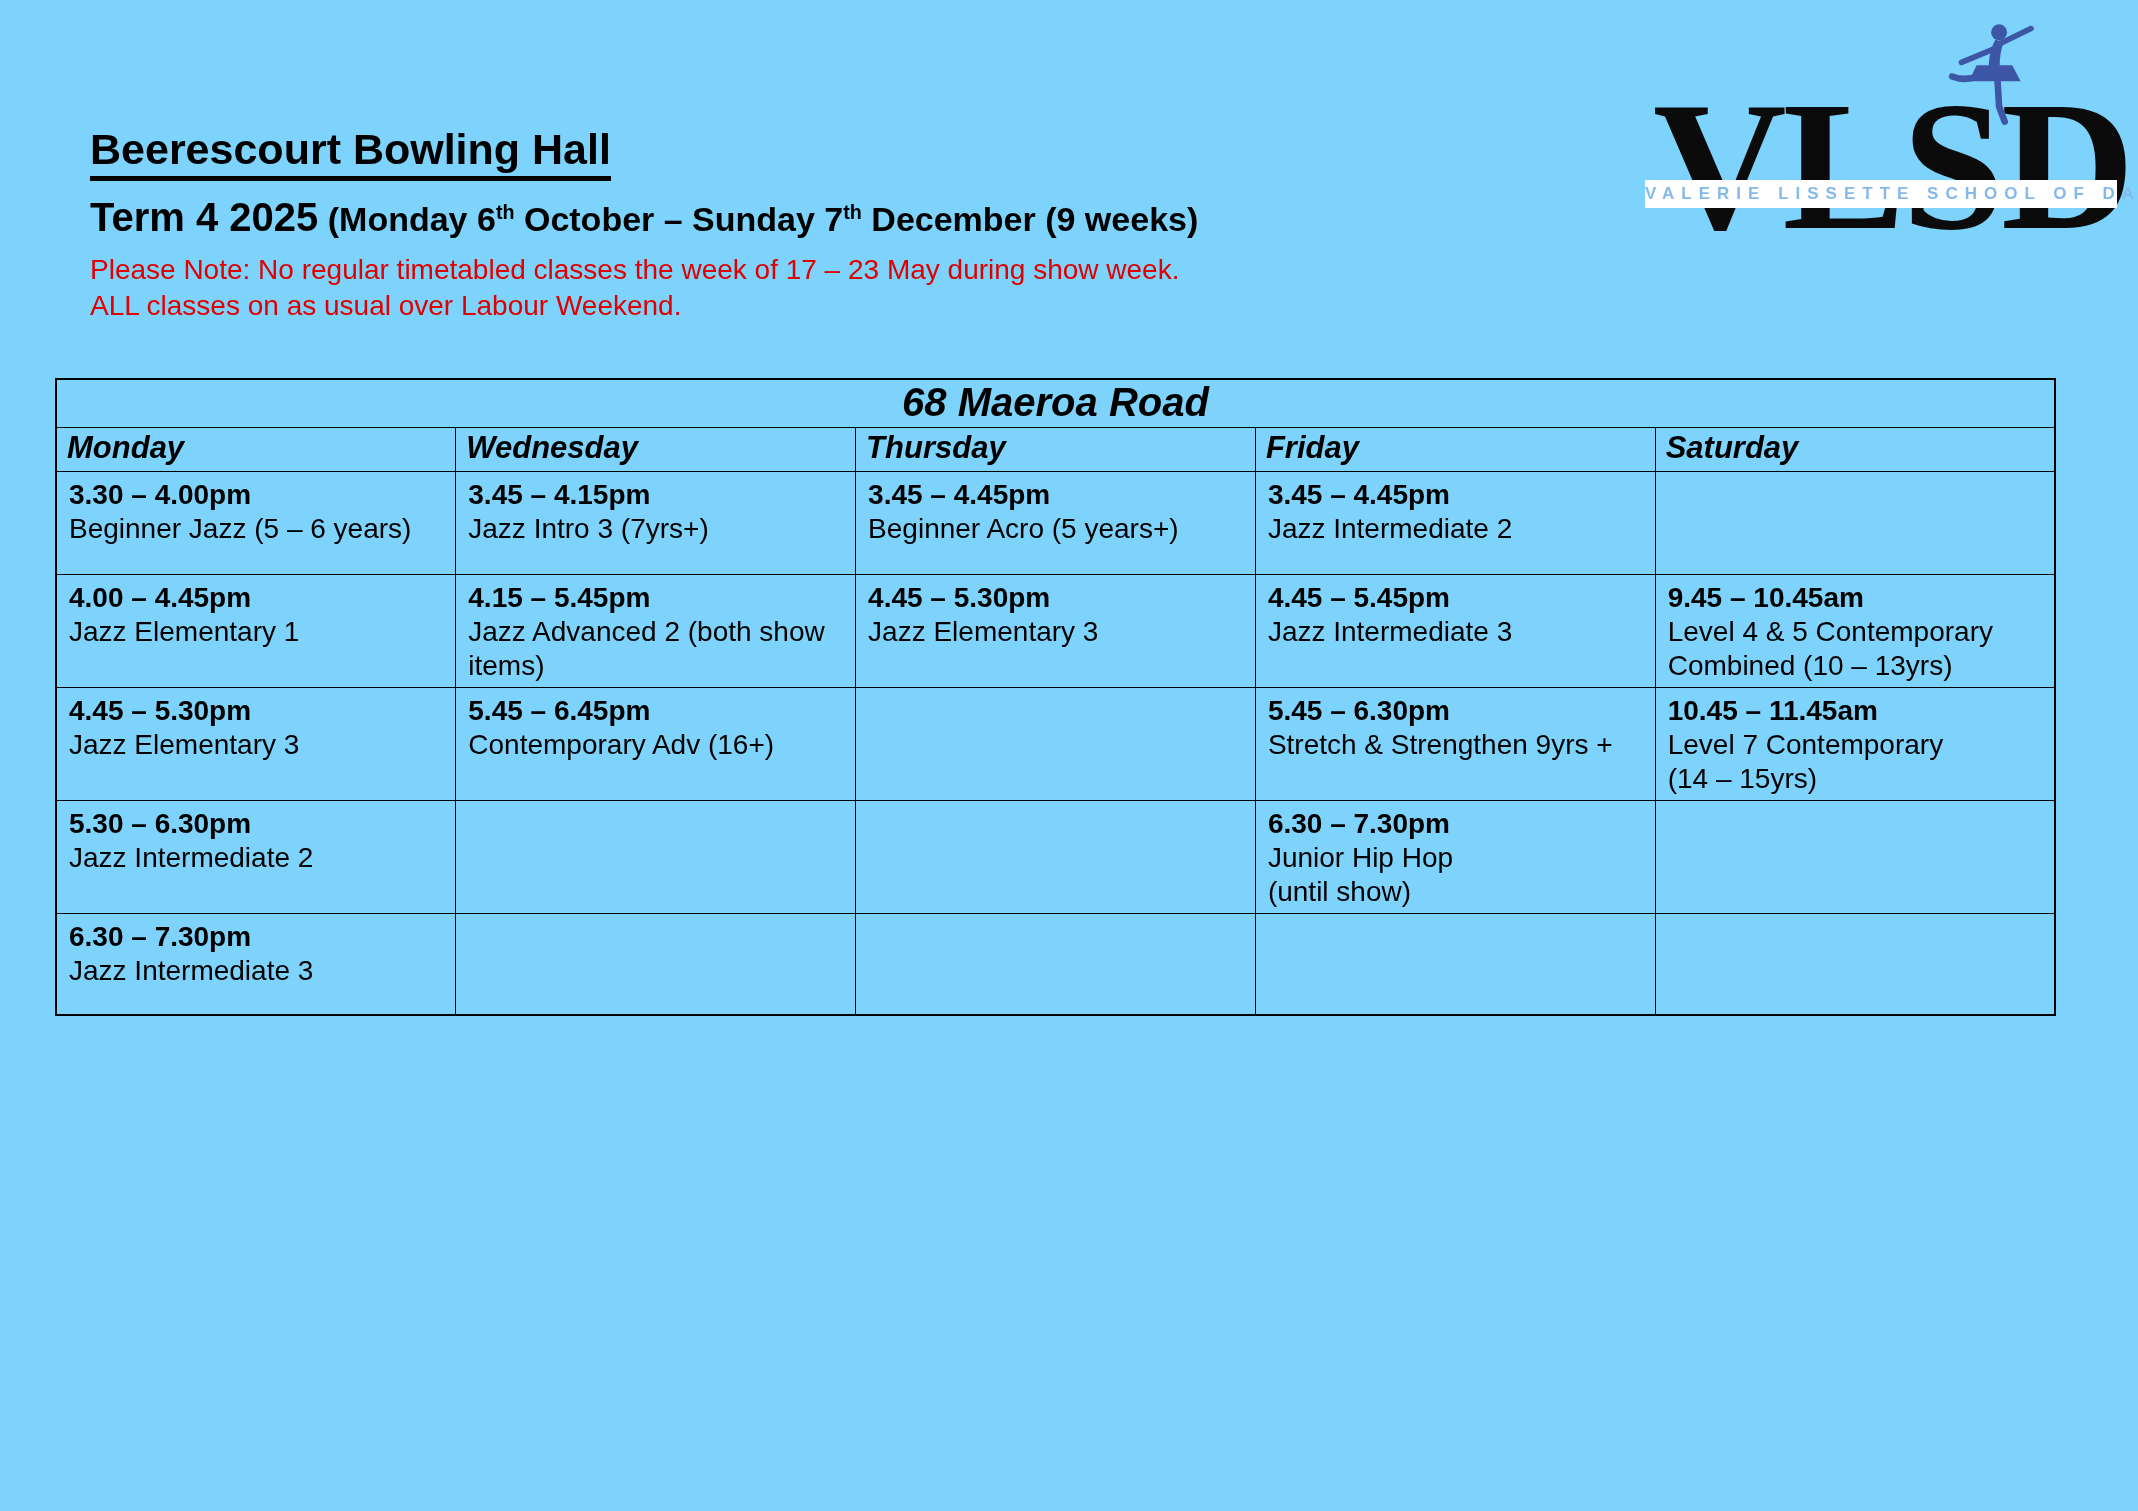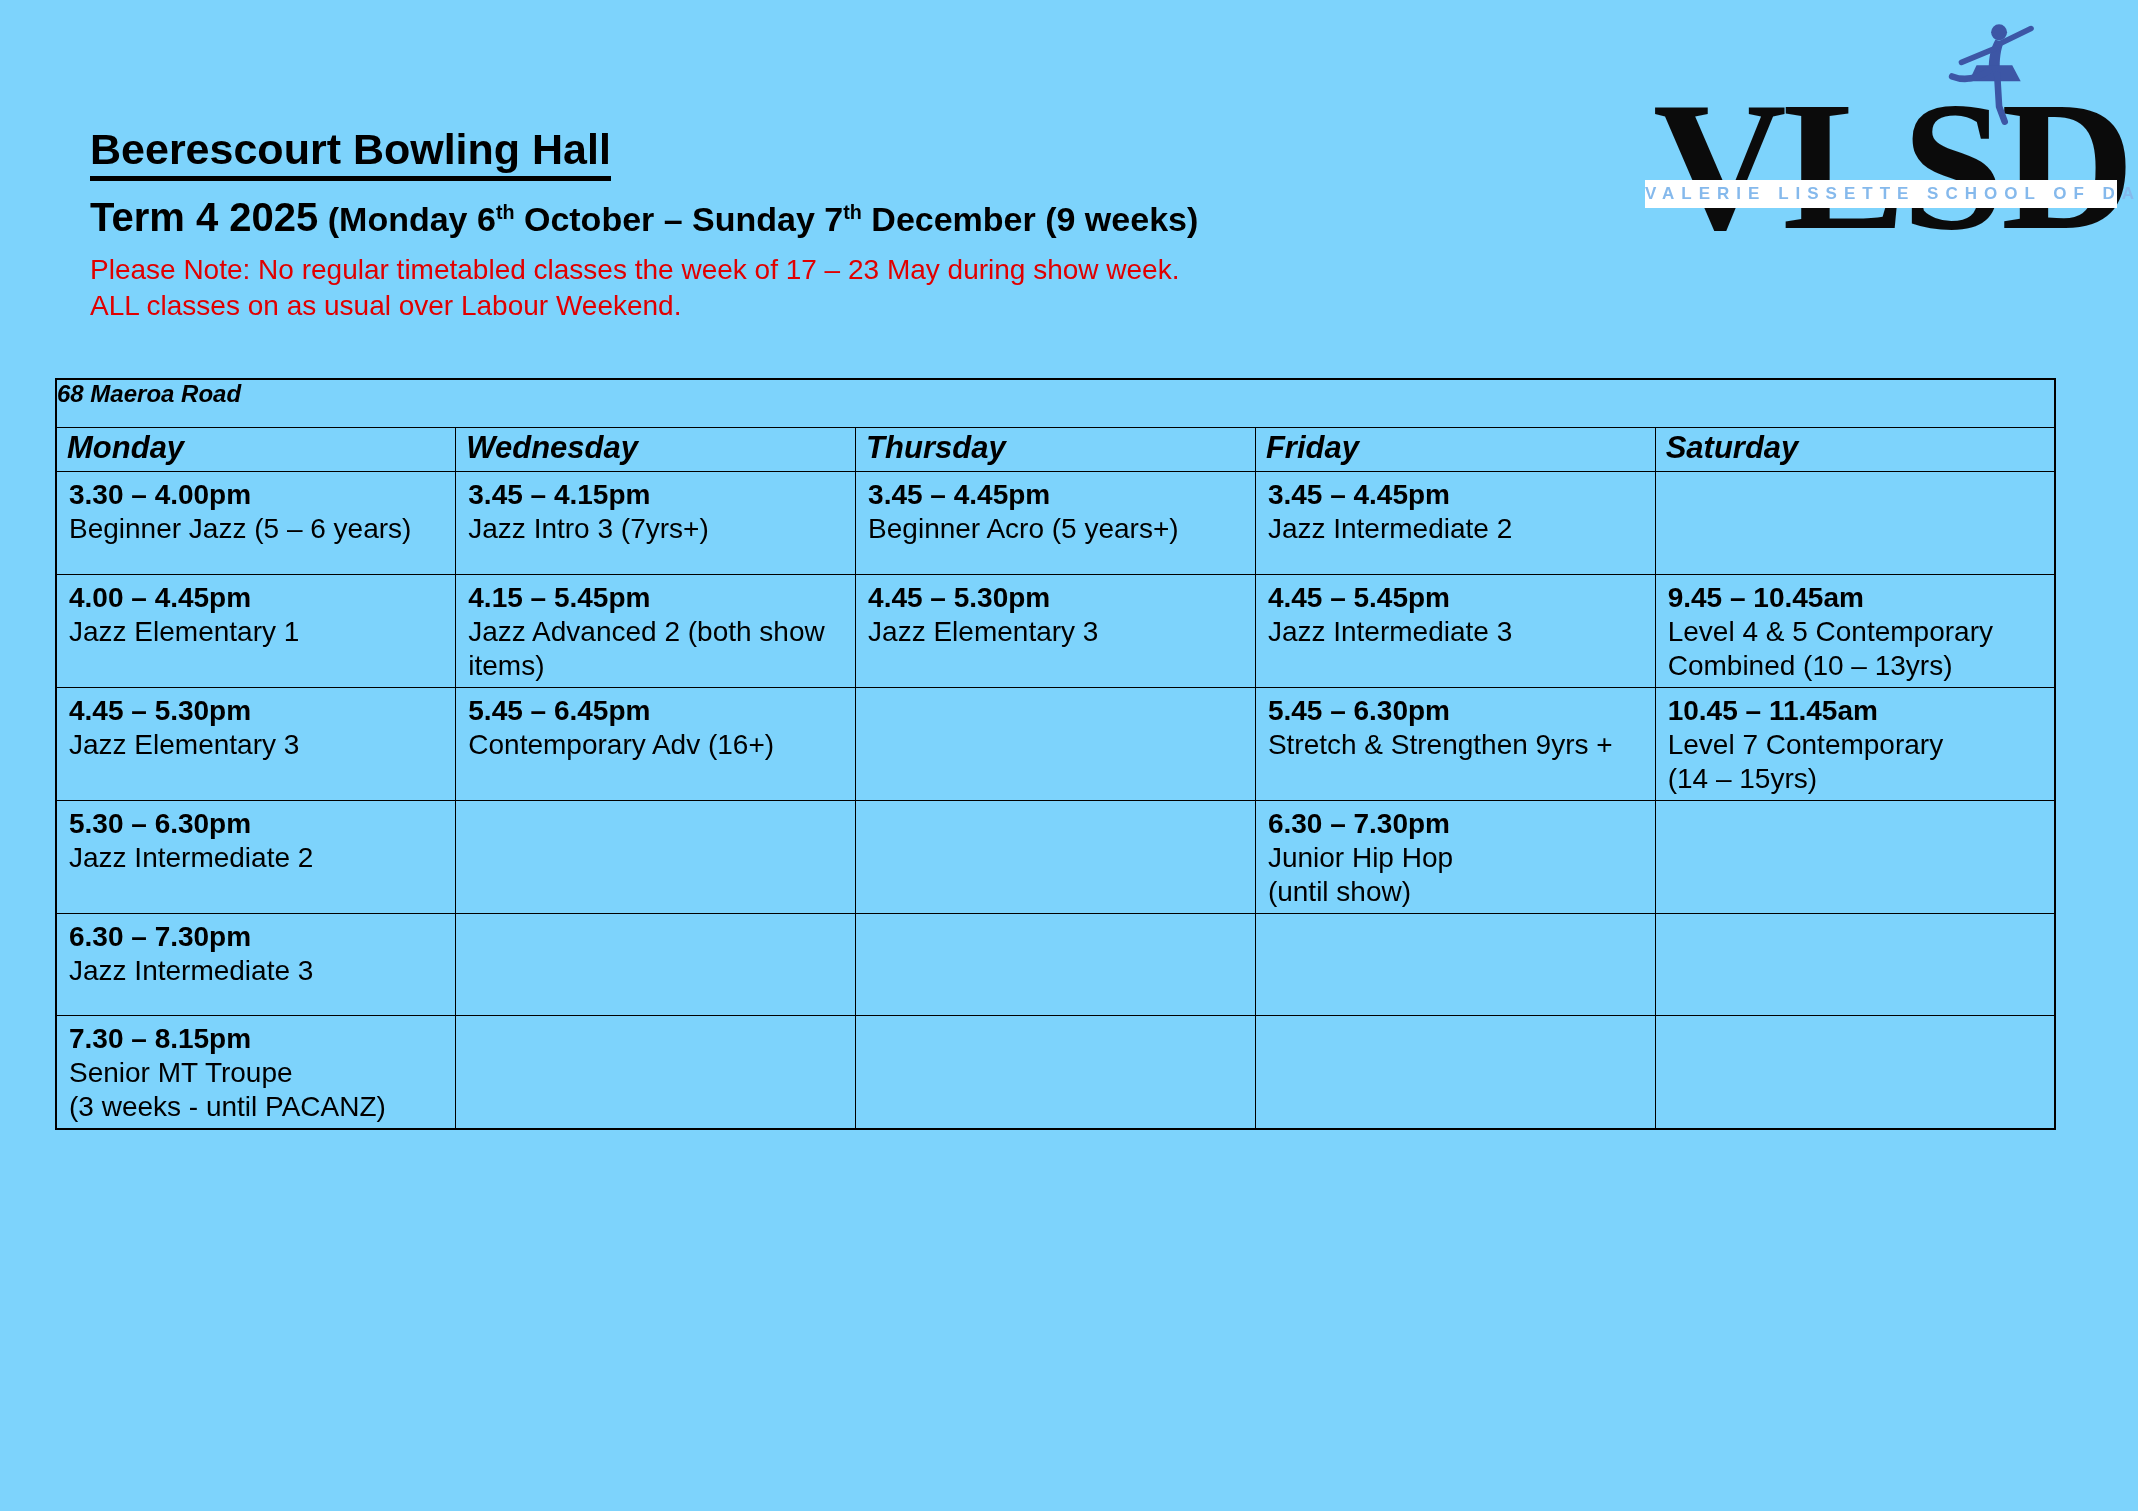--- a/index.html
+++ b/index.html
@@ -59,23 +59,24 @@
   .tt-wrap { position: absolute; left: 55px; top: 378px; width: 2001px; }
   table.tt {
     width: 100%;
     border-collapse: collapse;
     table-layout: fixed;
     border: 2px solid #000;
   }
   table.tt td, table.tt th { border: 1.5px solid #000; vertical-align: top; }
   .loc-row td {
     height: 48px;
+    text-align: center;
     font-weight: bold;
     font-style: italic;
-    font-size: 24px;
+    font-size: 40px;
     vertical-align: middle;
   }
   .day-row td {
     height: 44px;
     font-weight: bold;
     font-style: italic;
     font-size: 31px;
     padding: 2px 10px;
     vertical-align: middle;
   }
@@ -244,40 +245,17 @@
           <td>
               <div class="time"></div>
               <div class="desc"></div>
             </td>
           <td>
               <div class="time"></div>
               <div class="desc"></div>
             </td>
         </tr>
 
-        <tr class="body-row" style="height:87px">
-          <td>
-              <div class="time">7.30 – 8.15pm</div>
-              <div class="desc">Senior MT Troupe
-(3 weeks - until PACANZ)</div>
-            </td>
-          <td>
-              <div class="time"></div>
-              <div class="desc"></div>
-            </td>
-          <td>
-              <div class="time"></div>
-              <div class="desc"></div>
-            </td>
-          <td>
-              <div class="time"></div>
-              <div class="desc"></div>
-            </td>
-          <td>
-              <div class="time"></div>
-              <div class="desc"></div>
-            </td>
-        </tr>
       </tbody>
     </table>
   </div>
 
 </div>
 
 </body></html>

